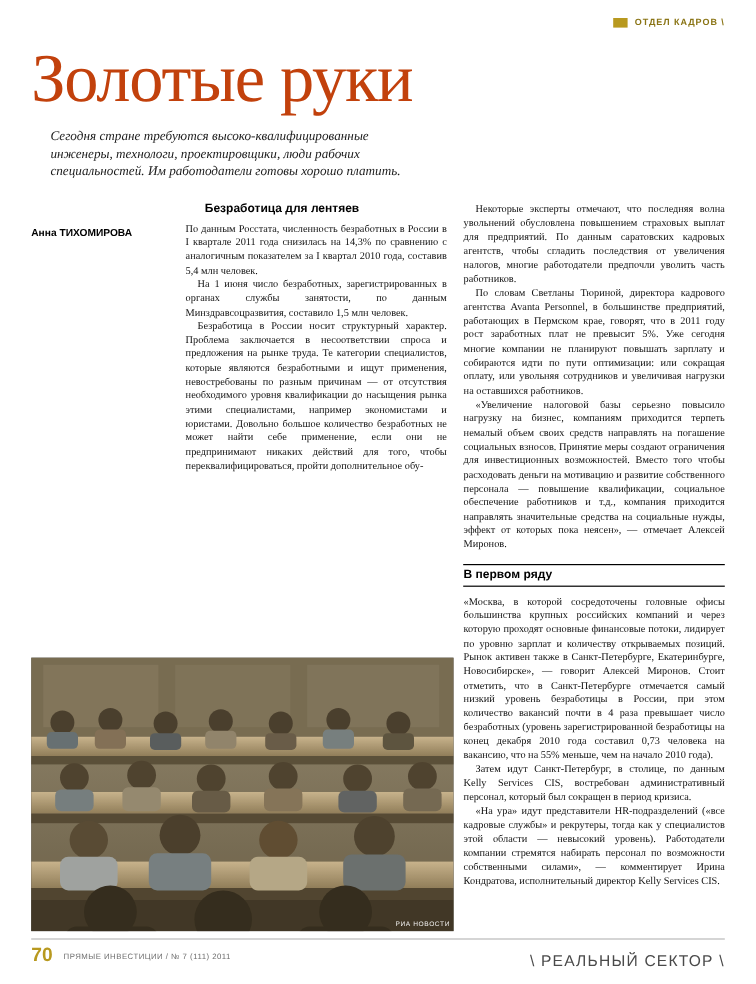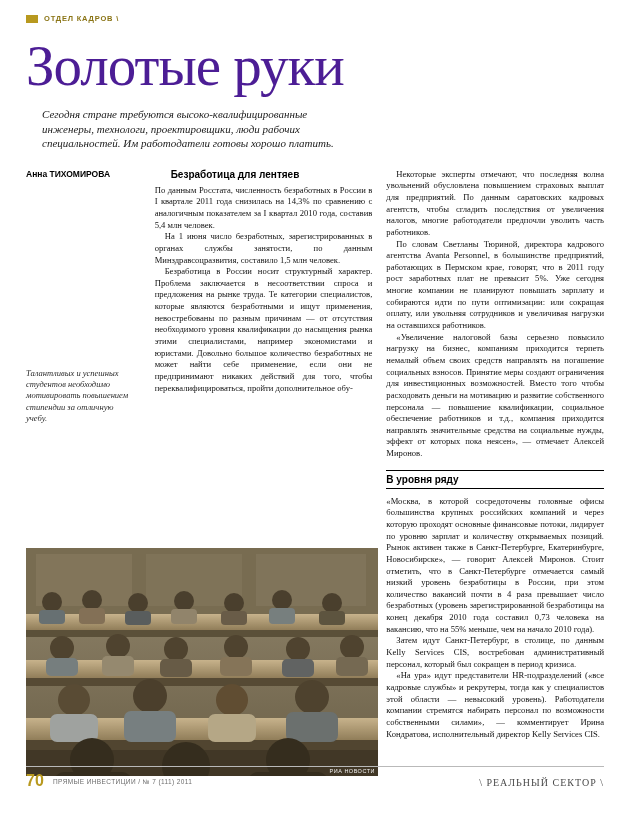--- a/index.html
+++ b/index.html
@@ -21,20 +21,21 @@
     box-sizing: border-box;
     padding: 14px 26px 0 26px;
   }
 
   
   .kicker {
     display: flex;
     align-items: center;
     gap: 6px;
     margin-bottom: 4px;
+    justify-content: flex-end;
   }
   .kicker-bar {
     width: 12px;
     height: 8px;
     background: #b8991f;
   }
   .kicker-text {
     font-family: "Liberation Sans", sans-serif;
     font-size: 7.5px;
     font-weight: bold;
@@ -44,21 +45,21 @@
   }
 
   
   .headline {
     font-family: "Liberation Serif", serif;
     font-size: 57px;
     line-height: 0.95;
     font-weight: normal;
     letter-spacing: -1px;
     margin: 16px 0 14px 0;
-    color: #4c1d95;
+    color: #c2410c;
   }
 
   
   .deck {
     font-family: "Liberation Serif", serif;
     font-style: italic;
     font-size: 11px;
     line-height: 1.32;
     width: 300px;
     color: #1a1a1a;
@@ -78,20 +79,21 @@
   .col-2 { width: 224px; }
   .col-3 { width: 224px; }
 
   .byline {
     font-family: "Liberation Sans", sans-serif;
     font-size: 8.5px;
     font-weight: bold;
     line-height: 1.3;
     margin-bottom: 10px;
     color: #000;
+    margin-top: 20px;
   }
   .sidenote {
     font-family: "Liberation Serif", serif;
     font-style: italic;
     font-size: 8.5px;
     line-height: 1.34;
     color: #2b2b2b;
     margin-top: 188px;
     width: 104px;
   }
@@ -142,21 +144,21 @@
     font-size: 5.5px;
     color: #fff;
     letter-spacing: 0.5px;
     opacity: 0.92;
   }
 
   
   .footer {
     position: absolute;
     left: 0;
-    bottom: 16px;
+    bottom: 0;
     width: 630px;
     height: 38px;
   }
   .footer-rule {
     position: absolute;
     left: 26px;
     right: 26px;
     top: 0;
     border-top: 1px solid #b9b9b9;
   }
@@ -175,22 +177,22 @@
     top: 12px;
     font-family: "Liberation Sans", sans-serif;
     font-size: 6.5px;
     letter-spacing: 0.4px;
     color: #6d6d6d;
   }
   .footer-right {
     position: absolute;
     right: 26px;
     top: 11px;
-    font-family: Liberation Serif, serif;
-    font-size: 10px;
+    font-family: Liberation Sans, sans-serif;
+    font-size: 13px;
     letter-spacing: 1px;
     color: #4a4a4a;
   }
 </style>
 </head>
 <body>
 
 <div class="page">
 
   <div class="kicker">
@@ -201,36 +203,35 @@
   <h1 class="headline">Золотые руки</h1>
 
   <div class="deck">Сегодня стране требуются высоко-квалифицированные инженеры, технологи, проектировщики, люди рабочих специальностей.
 Им работодатели готовы хорошо платить.</div>
 
   <div class="cols">
 
     <div class="col col-1">
       <div class="byline">Анна
 ТИХОМИРОВА</div>
-      <div class="sidenote">Талантливых и успешных студентов необходимо мотивировать повышением стипендии за отличную учебу.</div>
     </div>
 
     <div class="col col-2">
       <h2 class="subhead">Безработица для лентяев</h2>
       <p class="body noindent">По данным Росстата, численность безработных в России в I квартале 2011 года снизилась на 14,3% по сравнению с аналогичным показателем за I квартал 2010 года, составив 5,4 млн человек.</p>
       <p class="body">На 1 июня число безработных, зарегистрированных в органах службы занятости, по данным Минздравсоцразвития, составило 1,5 млн человек.</p>
       <p class="body">Безработица в России носит структурный характер. Проблема заключается в несоответствии спроса и предложения на рынке труда. Те категории специалистов, которые являются безработными и ищут применения, невостребованы по разным причинам — от отсутствия необходимого уровня квалификации до насыщения рынка этими специалистами, например экономистами и юристами. Довольно большое количество безработных не может найти себе применение, если они не предпринимают никаких действий для того, чтобы переквалифицироваться, пройти дополнительное обу-</p>
     </div>
 
     <div class="col col-3">
       <p class="body">Некоторые эксперты отмечают, что последняя волна увольнений обусловлена повышением страховых выплат для предприятий. По данным саратовских кадровых агентств, чтобы сгладить последствия от увеличения налогов, многие работодатели предпочли уволить часть работников.</p>
       <p class="body">По словам Светланы Тюриной, директора кадрового агентства Avanta Personnel, в большинстве предприятий, работающих в Пермском крае, говорят, что в 2011 году рост заработных плат не превысит 5%. Уже сегодня многие компании не планируют повышать зарплату и собираются идти по пути оптимизации: или сокращая оплату, или увольняя сотрудников и увеличивая нагрузки на оставшихся работников.</p>
       <p class="body">«Увеличение налоговой базы серьезно повысило нагрузку на бизнес, компаниям приходится терпеть немалый объем своих средств направлять на погашение социальных взносов. Принятие меры создают ограничения для инвестиционных возможностей. Вместо того чтобы расходовать деньги на мотивацию и развитие собственного персонала — повышение квалификации, социальное обеспечение работников и т.д., компания приходится направлять значительные средства на социальные нужды, эффект от которых пока неясен», — отмечает Алексей Миронов.</p>
 
-      <h2 class="subhead boxed">В уровня ряду</h2>
+      <h2 class="subhead boxed">В первом ряду</h2>
       <p class="body noindent">«Москва, в которой сосредоточены головные офисы большинства крупных российских компаний и через которую проходят основные финансовые потоки, лидирует по уровню зарплат и количеству открываемых позиций. Рынок активен также в Санкт-Петербурге, Екатеринбурге, Новосибирске», — говорит Алексей Миронов. Стоит отметить, что в Санкт-Петербурге отмечается самый низкий уровень безработицы в России, при этом количество вакансий почти в 4 раза превышает число безработных (уровень зарегистрированной безработицы на конец декабря 2010 года составил 0,73 человека на вакансию, что на 55% меньше, чем на начало 2010 года).</p>
       <p class="body">Затем идут Санкт-Петербург, в столице, по данным Kelly Services CIS, востребован административный персонал, который был сокращен в период кризиса.</p>
       <p class="body">«На ура» идут представители HR-подразделений («все кадровые службы» и рекрутеры, тогда как у специалистов этой области — невысокий уровень). Работодатели компании стремятся набирать персонал по возможности собственными силами», — комментирует Ирина Кондратова, исполнительный директор Kelly Services CIS.</p>
 
     </div>
   </div>
 
   <div class="photo">
     <svg width="352" height="228" viewBox="0 0 352 228" xmlns="http://www.w3.org/2000/svg">
       <defs>

